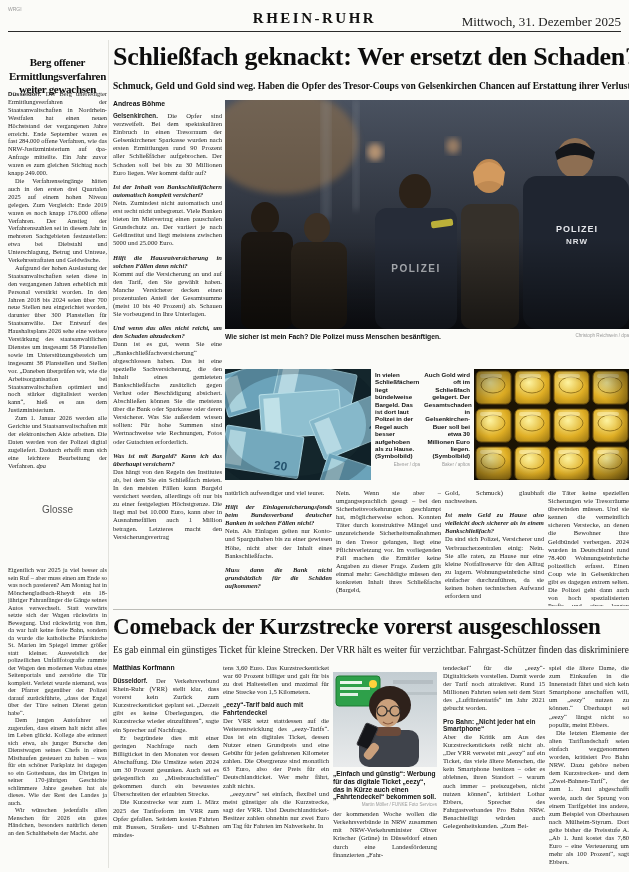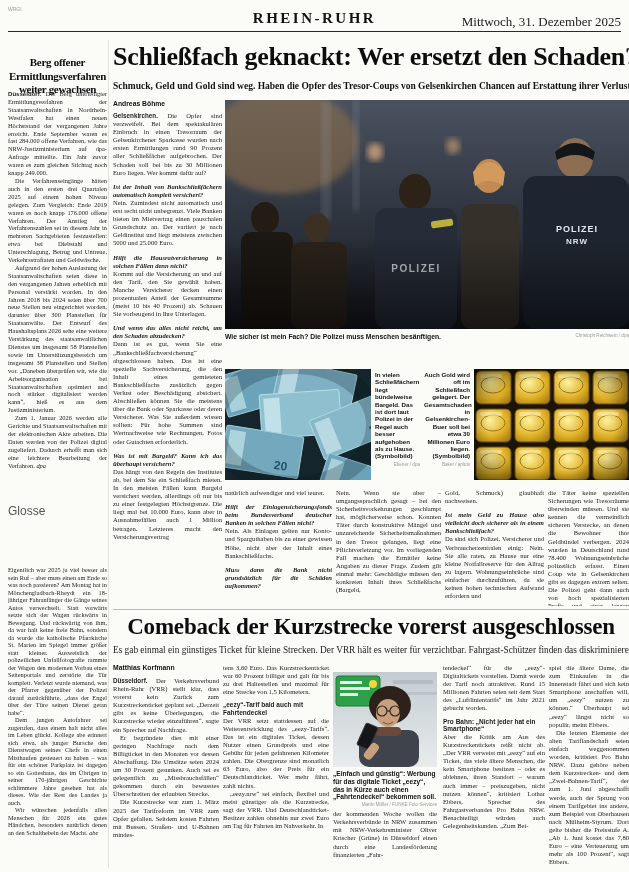--- a/index.html
+++ b/index.html
@@ -10,24 +10,24 @@
   .edition{font-family:"Liberation Sans",sans-serif;font-size:5px;color:#9a9a9a;}
   .masthead{width:629px;text-align:center;font-size:15px;font-weight:600;letter-spacing:2.5px;color:#111;}
   .pagedate{font-size:13px;color:#222;}
   .rule-h{border-top:1px solid #2a2a2a;}
   .rule-light{border-top:1px solid #bdbdb8;}
   .rule-v{border-left:1px solid #e2e2dd;}
   
   .h-main{width:516px;text-align:center;font-weight:700;font-size:26px;line-height:30px;
           letter-spacing:-0.3px;white-space:nowrap;color:#0d0d0d;}
   .sub-main{width:516px;text-align:center;font-weight:700;font-size:9.5px;white-space:nowrap;color:#111;}
-  .h-bottom{width:516px;text-align:center;font-weight:700;font-size:23px;letter-spacing:-0.2px;white-space:nowrap;color:#0d0d0d;}
+  .h-bottom{width:516px;font-weight:700;font-size:23px;letter-spacing:-0.2px;white-space:nowrap;color:#0d0d0d;}
   .sub-bottom{width:516px;text-align:center;font-size:9.3px;white-space:nowrap;color:#222;}
   .h-rail{width:99px;text-align:center;font-weight:700;font-size:11px;line-height:13.5px;letter-spacing:-0.3px;color:#0d0d0d;}
-  .glosse-label{width:99px;font-family:"Liberation Sans",sans-serif;font-size:12px;color:#555;}
+  .glosse-label{width:99px;text-align:center;font-family:"Liberation Sans",sans-serif;font-size:10px;color:#555;}
   .h-glosse{width:99px;text-align:center;font-style:italic;font-weight:600;font-size:18px;line-height:21px;color:#111;}
   .byline{font-family:"Liberation Sans",sans-serif;font-weight:700;font-size:6.8px;color:#111;}
   
   .col{font-size:6.6px;line-height:8.1px;text-align:justify;overflow:hidden;}
   .rail-col{font-size:6.4px;line-height:7.9px;}
   .glosse-col{font-size:6.3px;line-height:7.5px;}
   .para{margin:0;text-align:justify;}
   .para.p{text-indent:7px;}
   .para.first,.para.cont{text-indent:0;}
   .para.q{font-weight:700;font-style:italic;text-indent:0;margin-top:6px;}

